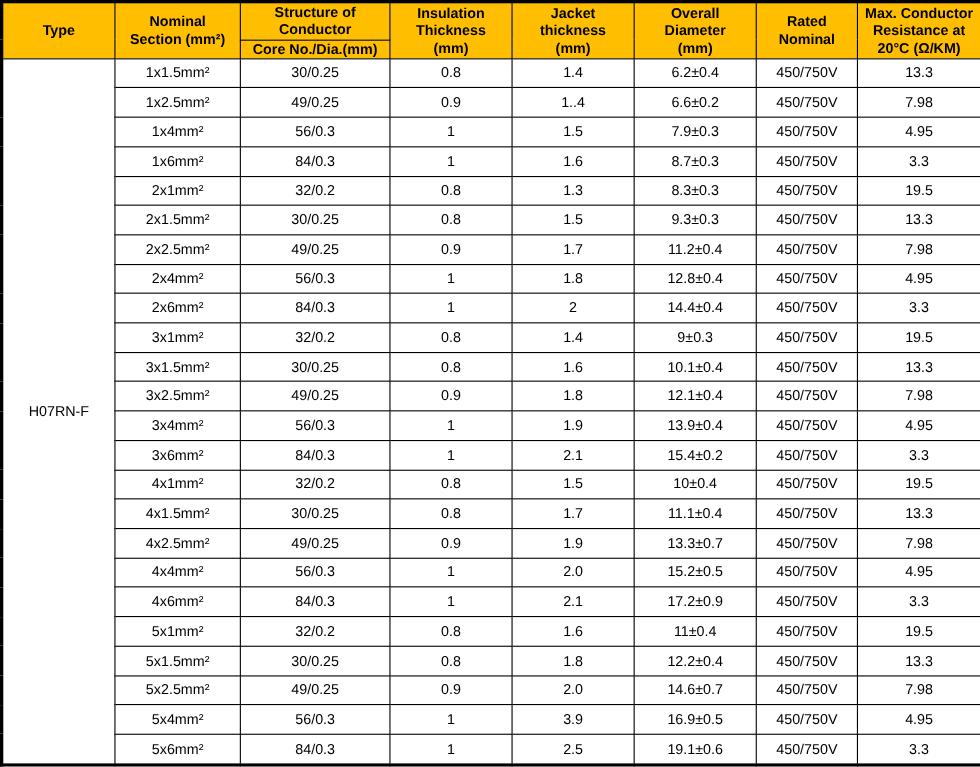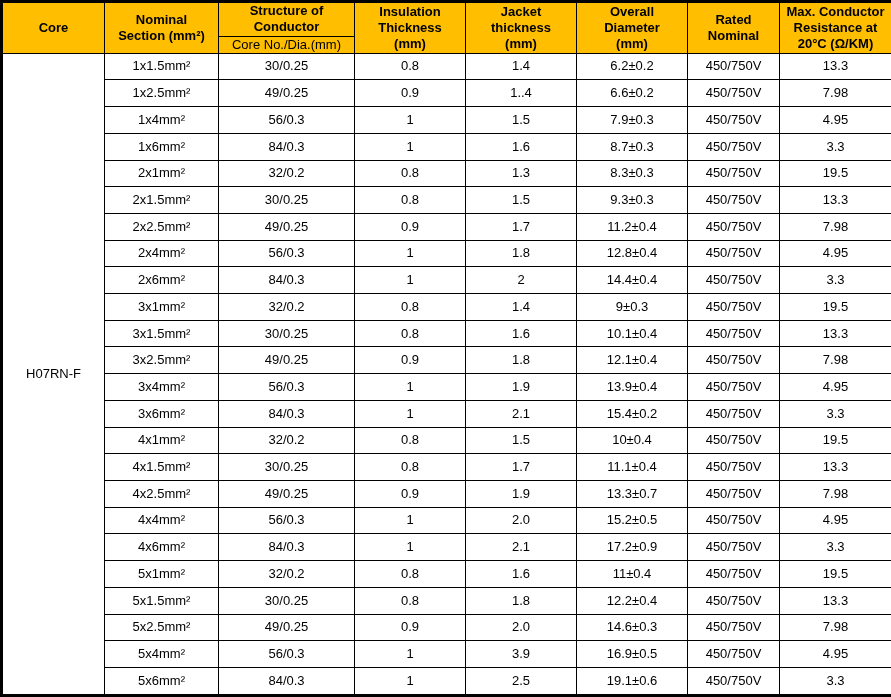--- a/index.html
+++ b/index.html
@@ -40,21 +40,21 @@
 
   thead th {
     background: #FFBF00;
     font-weight: bold;
     font-size: 14.5px;
     padding: 3px 2px;
     border: 1px solid #000000;
   }
 
   thead th.sub-head {
-    font-weight: normal;
+    font-weight: bold;
     font-size: 14px;
     padding: 4px 2px;
     white-space: nowrap;
   }
 
   
   col.c-type      { width: 103px; }
   col.c-section   { width: 114px; }
   col.c-structure { width: 136px; }
   col.c-insul     { width: 111px; }
@@ -85,21 +85,21 @@
     <col class="c-insul">
     <col class="c-jacket">
     <col class="c-diam">
     <col class="c-volt">
     <col class="c-res">
   </colgroup>
 
   <thead>
     <tr>
       <th rowspan="2">
-        <span class="hdr-line">Core</span>
+        <span class="hdr-line">Type</span>
       </th>
       <th rowspan="2">
         <span class="hdr-line">Nominal</span>
         <span class="hdr-line">Section (mm²)</span>
       </th>
       <th>
         <span class="hdr-line">Structure of</span>
         <span class="hdr-line">Conductor</span>
       </th>
       <th rowspan="2">
@@ -132,21 +132,21 @@
     </tr>
   </thead>
 
   <tbody id="table-body">
       <tr>
         <td class="type-cell" rowspan="24">H07RN-F</td>
         <td>1x1.5mm²</td>
         <td>30/0.25</td>
         <td>0.8</td>
         <td>1.4</td>
-        <td>6.2±0.2</td>
+        <td>6.2±0.4</td>
         <td>450/750V</td>
         <td>13.3</td>
       </tr>
       <tr>
         <td>1x2.5mm²</td>
         <td>49/0.25</td>
         <td>0.9</td>
         <td>1..4</td>
         <td>6.6±0.2</td>
         <td>450/750V</td>
@@ -321,21 +321,21 @@
         <td>1.8</td>
         <td>12.2±0.4</td>
         <td>450/750V</td>
         <td>13.3</td>
       </tr>
       <tr>
         <td>5x2.5mm²</td>
         <td>49/0.25</td>
         <td>0.9</td>
         <td>2.0</td>
-        <td>14.6±0.3</td>
+        <td>14.6±0.7</td>
         <td>450/750V</td>
         <td>7.98</td>
       </tr>
       <tr>
         <td>5x4mm²</td>
         <td>56/0.3</td>
         <td>1</td>
         <td>3.9</td>
         <td>16.9±0.5</td>
         <td>450/750V</td>

